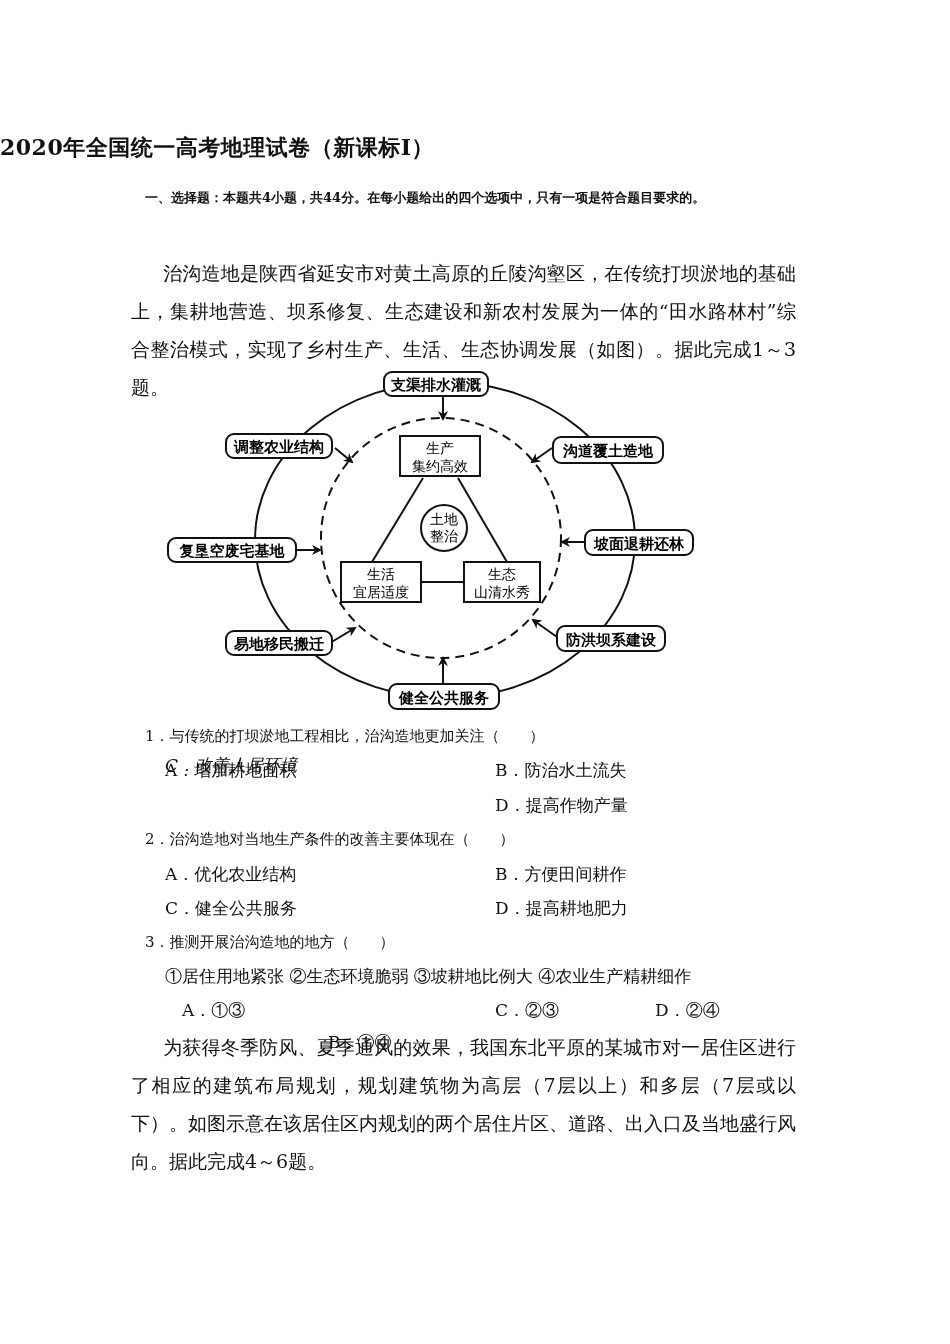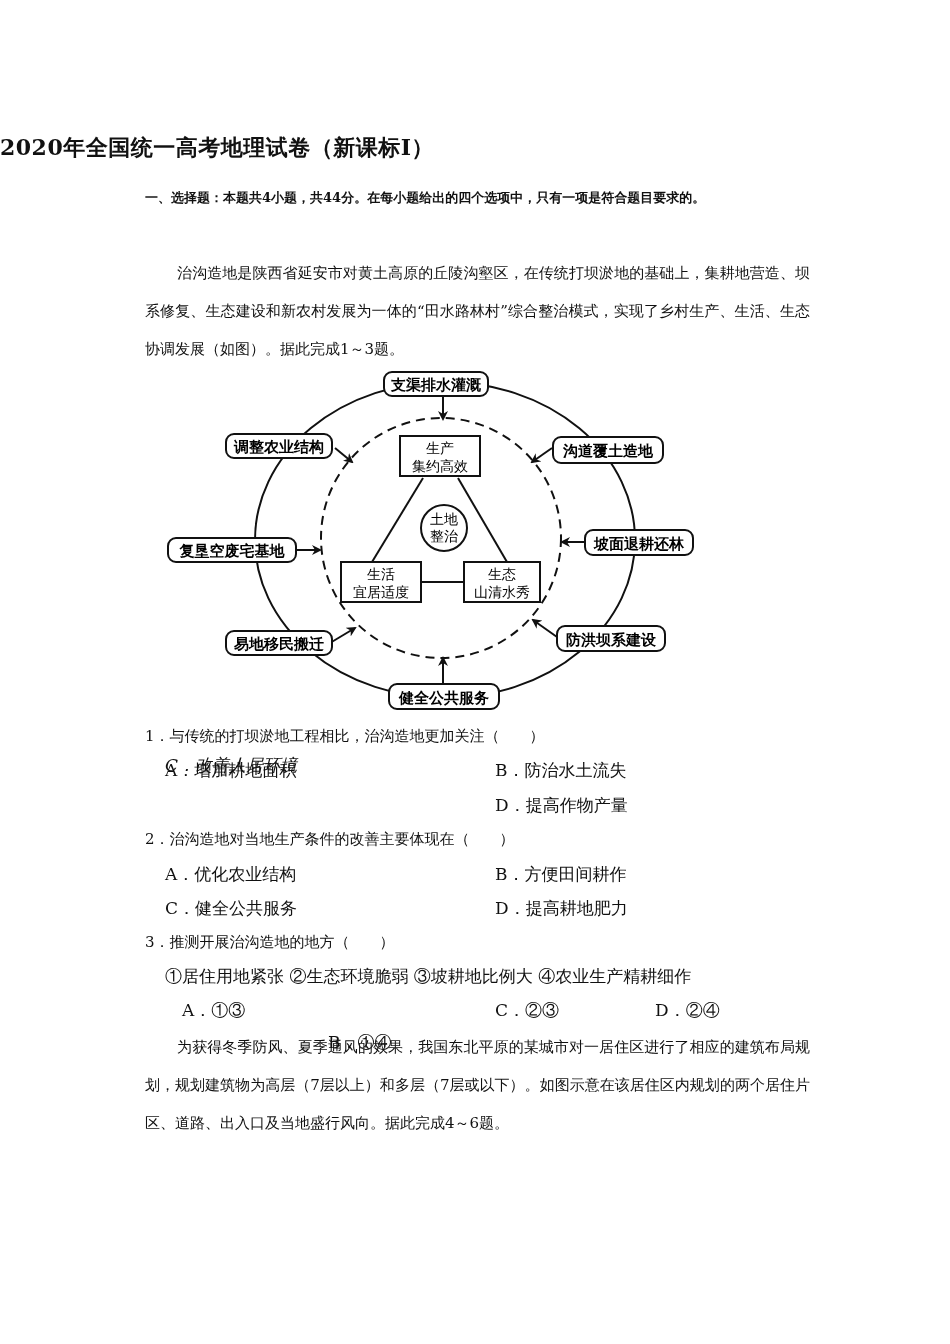--- a/index.html
+++ b/index.html
@@ -2,21 +2,21 @@
 <html><head>
 <meta charset="utf-8">
 <style>
   html, body { margin: 0; padding: 0; background: #ffffff; }
   body { width: 950px; height: 1344px; position: relative; overflow: hidden;
          font-family: "DejaVu Serif", "Liberation Serif", serif; color: #111; }
   .title { position: absolute; top: 133px; left: 0; width: 950px; text-align: left;
            font-size: 22px; font-weight: bold; letter-spacing: 0.5px; }
   .section { position: absolute; left: 145px; width: 665px; font-size: 13px; font-weight: bold;
              line-height: 36px; }
-  .para { position: absolute; left: 145px; width: 665px; font-size: 15px; line-height: 38px;
+  .para { position: absolute; left: 131px; width: 665px; font-size: 19px; line-height: 38px;
           text-align: justify; }
   .para .indent { display: inline-block; width: 32px; }
   .q { position: absolute; left: 145px; font-size: 15px; line-height: 20px; white-space: nowrap; }
   .opt { position: absolute; font-size: 17px; line-height: 20px; white-space: nowrap; }
   svg.diagram { position: absolute; left: 160px; top: 365px; }
   svg text { font-family: "DejaVu Sans", "Liberation Sans", sans-serif; }
 </style>
 </head>
 <body>
 

